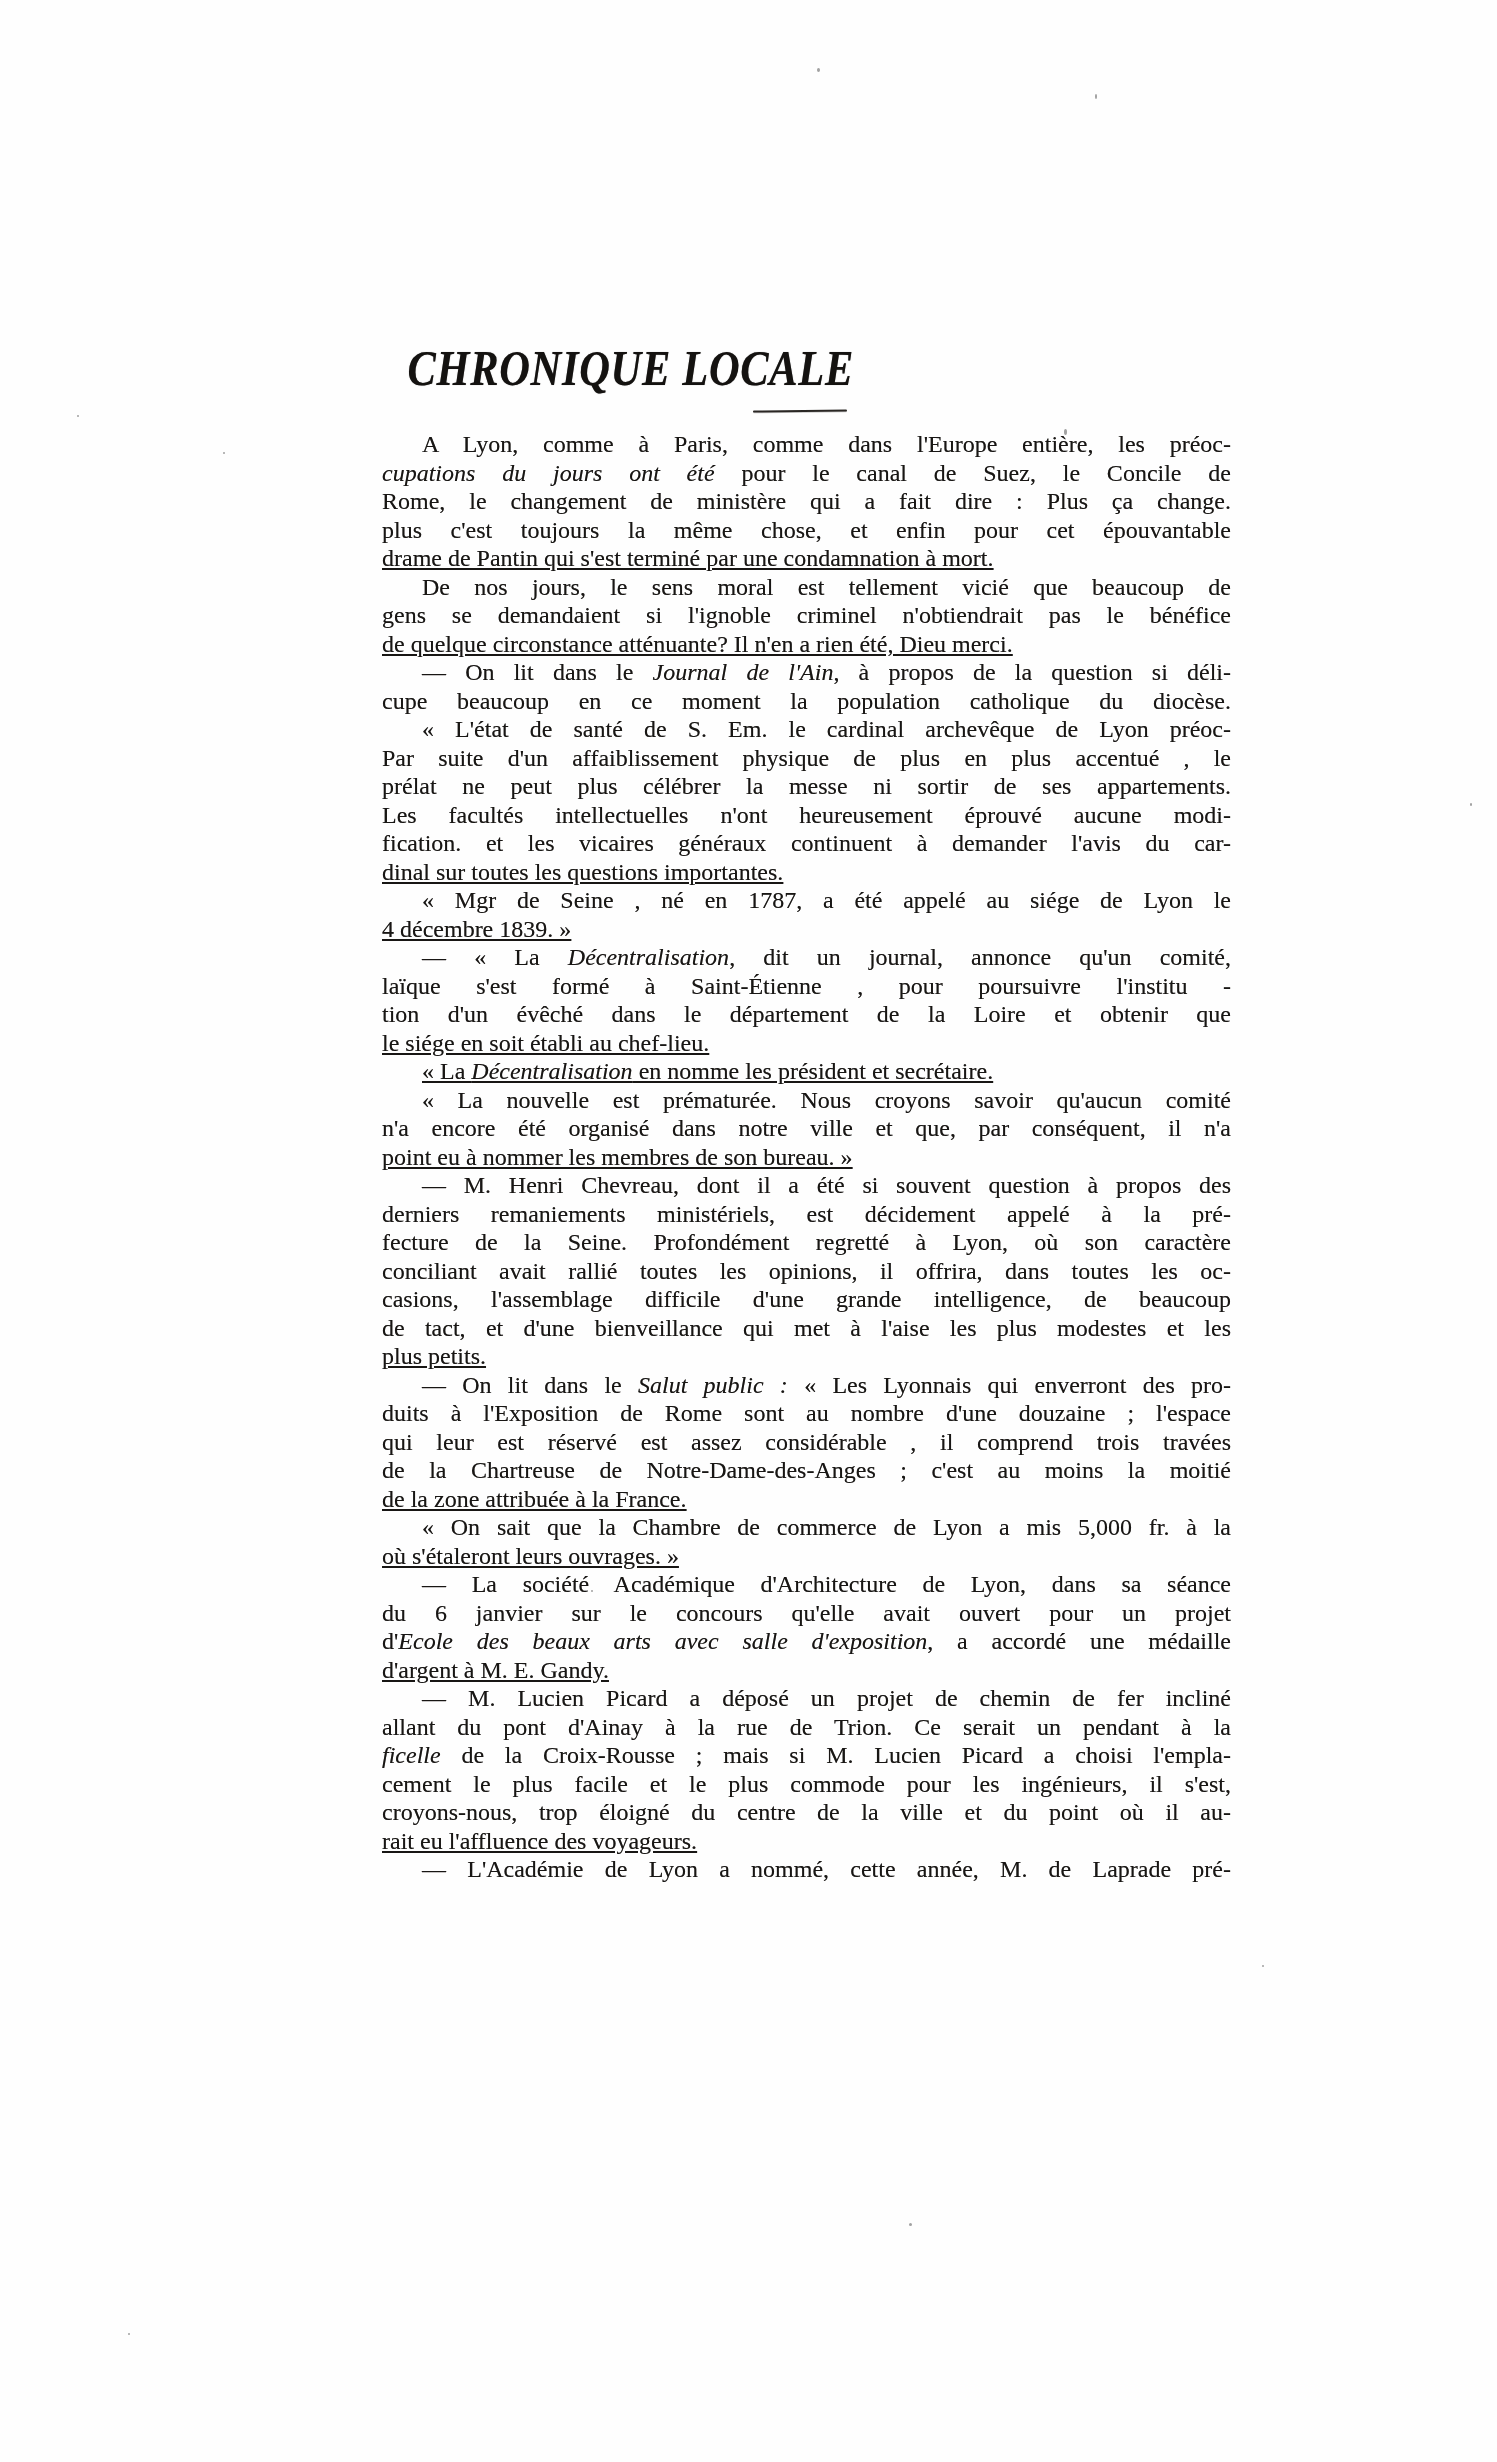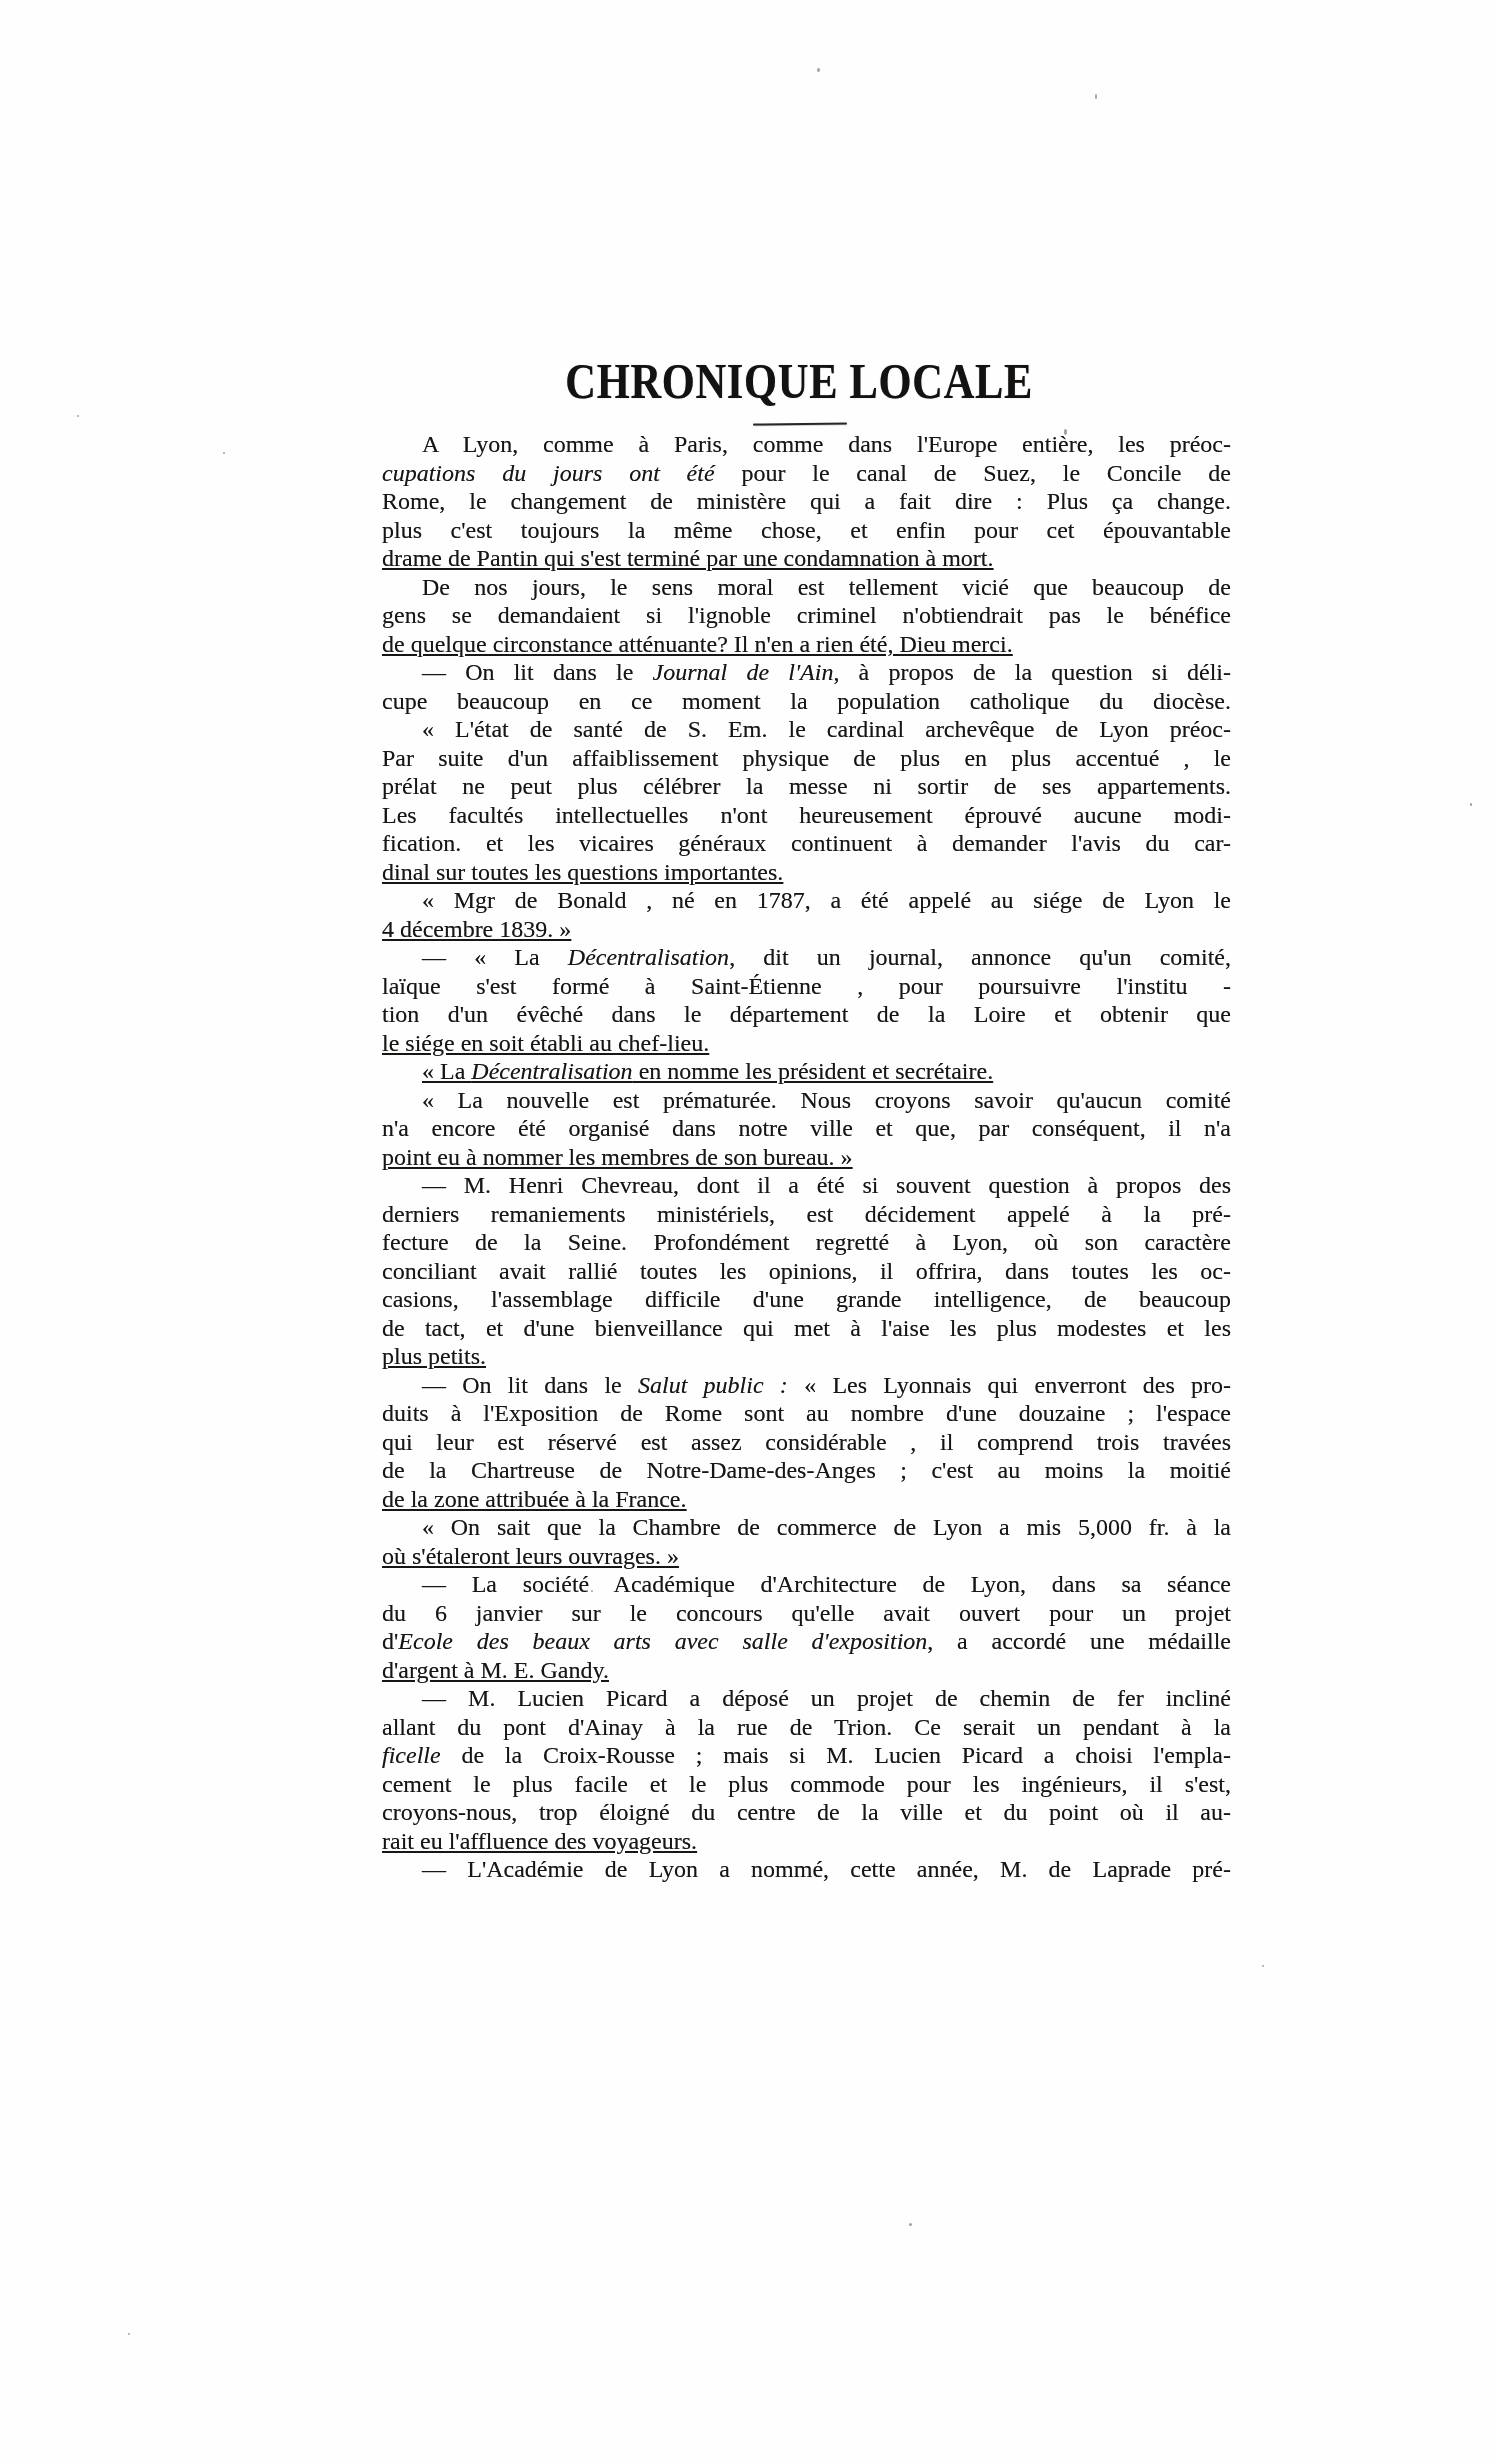--- a/index.html
+++ b/index.html
@@ -15,23 +15,23 @@
   
   .speck {
     position: absolute;
     background: #555;
     border-radius: 50%;
     opacity: .55;
   }
   .title-block {
     position: absolute;
     left: 368px;
-    top: 352px;
+    top: 339px;
     width: 863px;
-    text-align: center;
+    font-style: italic;
   }
   .title {
     display: inline-block;
     margin: 0;
     font-size: 50px;
     font-weight: 700;
     letter-spacing: 0.8px;
     transform: scaleX(0.85);
     transform-origin: center;
     color: #141210;
@@ -98,21 +98,21 @@
       <div class="line"><span>gens se demandaient si l'ignoble criminel n'obtiendrait pas le bénéfice</span></div>
       <div class="line end"><span>de quelque circonstance atténuante? Il n'en a rien été, Dieu merci.</span></div>
       <div class="line indent"><span>— On lit dans le </span><span class="it">Journal de l'Ain</span><span>, à propos de la question si déli-</span></div>
       <div class="line"><span>cupe beaucoup en ce moment la population catholique du diocèse.</span></div>
       <div class="line indent"><span>« L'état de santé de S. Em. le cardinal archevêque de Lyon préoc-</span></div>
       <div class="line"><span>Par suite d'un affaiblissement physique de plus en plus accentué , le</span></div>
       <div class="line"><span>prélat ne peut plus célébrer la messe ni sortir de ses appartements.</span></div>
       <div class="line"><span>Les facultés intellectuelles n'ont heureusement éprouvé aucune modi-</span></div>
       <div class="line"><span>fication. et les vicaires généraux continuent à demander l'avis du car-</span></div>
       <div class="line end"><span>dinal sur toutes les questions importantes.</span></div>
-      <div class="line indent"><span>« Mgr de Bonald , né en 1787, a été appelé au siége de Lyon le</span></div>
+      <div class="line indent"><span>« Mgr de Seine , né en 1787, a été appelé au siége de Lyon le</span></div>
       <div class="line end"><span>4 décembre 1839. »</span></div>
       <div class="line indent"><span>— « La </span><span class="it">Décentralisation</span><span>, dit un journal, annonce qu'un comité,</span></div>
       <div class="line"><span>laïque s'est formé à Saint-Étienne , pour poursuivre l'institu -</span></div>
       <div class="line"><span>tion d'un évêché dans le département de la Loire et obtenir que</span></div>
       <div class="line end"><span>le siége en soit établi au chef-lieu.</span></div>
       <div class="line indent end"><span>« La </span><span class="it">Décentralisation</span><span> en nomme les président et secrétaire.</span></div>
       <div class="line indent"><span>« La nouvelle est prématurée. Nous croyons savoir qu'aucun comité</span></div>
       <div class="line"><span>n'a encore été organisé dans notre ville et que, par conséquent, il n'a</span></div>
       <div class="line end"><span>point eu à nommer les membres de son bureau. »</span></div>
       <div class="line indent"><span>— M. Henri Chevreau, dont il a été si souvent question à propos des</span></div>

